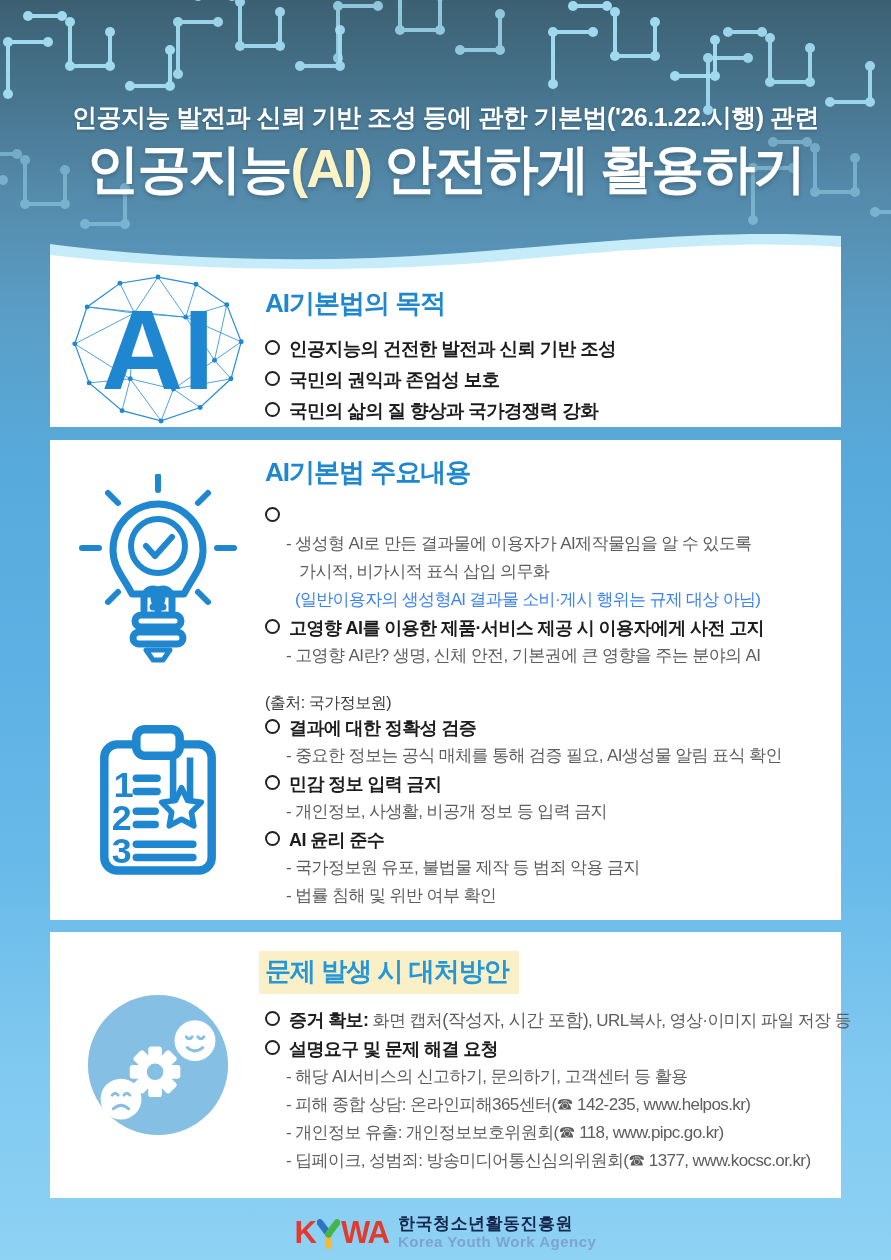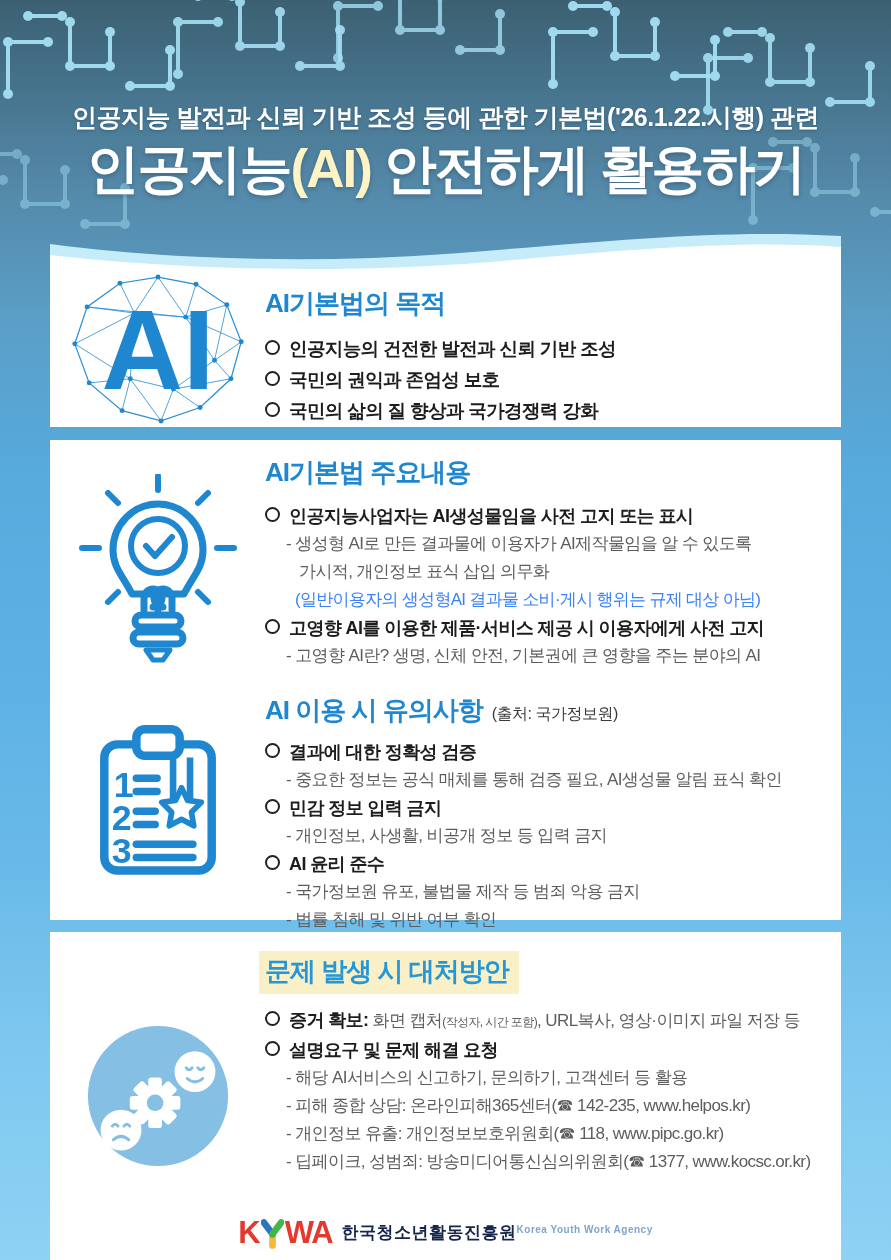--- a/index.html
+++ b/index.html
@@ -17,42 +17,42 @@
     font-size:53px;font-weight:800;letter-spacing:-2px;line-height:66px;text-shadow:0 2px 4px rgba(20,40,60,.30);white-space:nowrap;}
   .hdr-main .ai{color:#fdf3c4;}
   
   .card{position:absolute;left:50px;width:791px;display:flex;}
   .card-plain{background:#ffffff;}
   .card1{top:228px;display:block;}
   .card1 .wave{width:791px;height:44px;margin-bottom:-1px;}
   .card1 .card-body{background:#ffffff;height:156px;display:flex;}
   .card2{top:440px;height:264px;}
   .card3{top:678px;height:242px;}
-  .card4{top:932px;height:328px;}
+  .card4{top:932px;height:266px;}
   .icon-col{flex:0 0 215px;display:flex;align-items:center;justify-content:center;}
   .content-col{flex:1;padding:15px 6px 0 0;}
   .card-title{font-size:26px;font-weight:800;color:#1f86d0;letter-spacing:-1px;margin:0 0 12px 0;}
   .title-row{display:flex;align-items:baseline;gap:9px;}
   .src{font-size:16px;font-weight:500;color:#3a3a3a;letter-spacing:-0.5px;}
   .hl{display:inline-block;background:#faf0c8;color:#2597d6;padding:3px 10px 5px 6px;margin-left:-6px;}
   .item-main{color:#1d1d1f;font-weight:700;font-size:18px;line-height:28px;letter-spacing:-0.6px;}
   .card1 .item-main{font-size:18.5px;line-height:31px;}
   .ring{display:inline-block;width:11px;height:11px;border:2.5px solid #222;border-radius:50%;margin-right:9px;vertical-align:0px;}
   .item-sub{color:#5d5d5d;font-weight:400;font-size:17px;line-height:28px;letter-spacing:-0.6px;
     padding-left:34px;text-indent:-13px;white-space:pre-line;}
   .item-note{color:#3b82f6;font-weight:400;font-size:17px;line-height:28px;letter-spacing:-0.7px;padding-left:30px;}
   .lead{font-weight:700;color:#1d1d1f;}
   .gray{font-weight:400;color:#5d5d5d;font-size:17px;}
-  .paren{font-weight:400;color:#5d5d5d;font-size:12px;text-align:center;}
+  .paren{font-weight:400;color:#5d5d5d;font-size:18px;text-align:center;}
   
   .footer{position:absolute;top:1206px;left:0;width:100%;height:54px;display:flex;align-items:center;justify-content:center;gap:9px;}
   .kywa{display:flex;align-items:center;font-size:31px;font-weight:800;color:#e23a2e;letter-spacing:-1px;}
-  .org{display:flex;flex-direction:row;line-height:1.1;}
+  .org{display:flex;flex-direction:column;line-height:1.1;}
   .org-kr{font-size:17px;font-weight:800;color:#15254c;letter-spacing:0.5px;}
-  .org-en{font-size:10px;font-weight:700;color:#7da4cf;letter-spacing:0.5px;}
+  .org-en{font-size:15px;font-weight:700;color:#7da4cf;letter-spacing:0.5px;}
 </style>
 </head>
 <body>
 
 <div class="poster">
 
   <svg class="pattern" width="891" height="360" viewBox="0 0 891 360">
     <defs>
       <g id="motif">
         <polyline points="8,92 8,40 48,40" fill="none" stroke="#a5e0f5" stroke-width="4"></polyline>
@@ -149,23 +149,23 @@
             <line x1="21" y1="74" x2="4" y2="74"></line>
             <line x1="139" y1="74" x2="156" y2="74"></line>
             <line x1="40" y1="118" x2="30" y2="128"></line>
             <line x1="120" y1="118" x2="130" y2="128"></line>
           </g>
         </g>
       </svg>
     </div>
     <div class="content-col">
       <div class="card-title">AI기본법 주요내용</div>
-      <div class="item-main"><span class="ring"></span><span>인공지능사업자는 AI생성물임을 사전 고지 또는 표시</span></div>
+      <div class="item-main"><span class="ring"></span></div>
       <div class="item-sub">- 생성형 AI로 만든 결과물에 이용자가 AI제작물임을 알 수 있도록
-가시적, 개인정보 표식 삽입 의무화</div>
+가시적, 비가시적 표식 삽입 의무화</div>
       <div class="item-note">(일반이용자의 생성형AI 결과물 소비·게시 행위는 규제 대상 아님)</div>
       <div class="item-main"><span class="ring"></span><span>고영향 AI를 이용한 제품·서비스 제공 시 이용자에게 사전 고지</span></div>
       <div class="item-sub">- 고영향 AI란? 생명, 신체 안전, 기본권에 큰 영향을 주는 분야의 AI</div>
     </div>
   </div>
 
   <div class="card card-plain card3">
     <div class="icon-col">
       <svg width="150" height="162" viewBox="0 0 150 172">
         <rect x="18" y="28" width="114" height="134" rx="14" fill="none" stroke="#1f86d0" stroke-width="9"></rect>
@@ -182,21 +182,20 @@
             <line x1="52" y1="78" x2="74" y2="78"></line>
           <line x1="52" y1="99" x2="72" y2="99"></line>
             <line x1="52" y1="113" x2="72" y2="113"></line>
           <line x1="52" y1="134" x2="112" y2="134"></line>
             <line x1="52" y1="148" x2="112" y2="148"></line>
         </g>
       </svg>
     </div>
     <div class="content-col">
       <div class="title-row">
-        <div class="card-title" style="margin-bottom:10px;">AI 이용 시 유의사항</div>
         <div class="src">(출처: 국가정보원)</div>
       </div>
       <div class="item-main"><span class="ring"></span><span>결과에 대한 정확성 검증</span></div>
       <div class="item-sub">- 중요한 정보는 공식 매체를 통해 검증 필요, AI생성물 알림 표식 확인</div>
       <div class="item-main"><span class="ring"></span><span>민감 정보 입력 금지</span></div>
       <div class="item-sub">- 개인정보, 사생활, 비공개 정보 등 입력 금지</div>
       <div class="item-main"><span class="ring"></span><span>AI 윤리 준수</span></div>
       <div class="item-sub">- 국가정보원 유포, 불법물 제작 등 범죄 악용 금지</div>
       <div class="item-sub">- 법률 침해 및 위반 여부 확인</div>
     </div>

